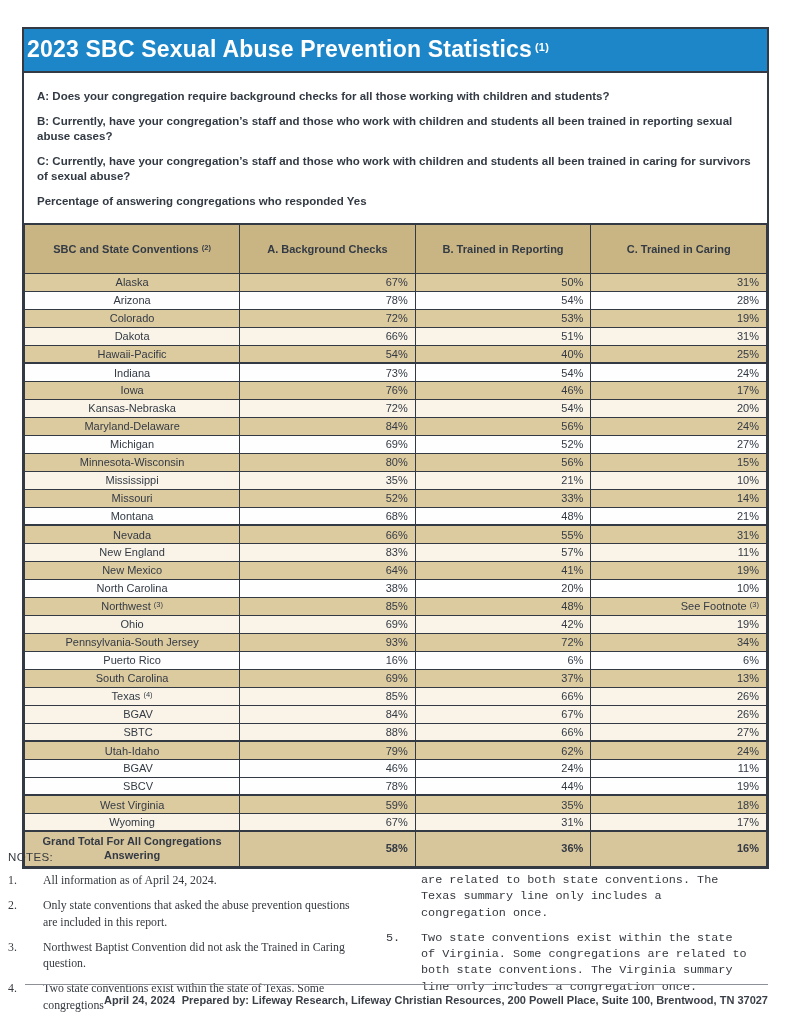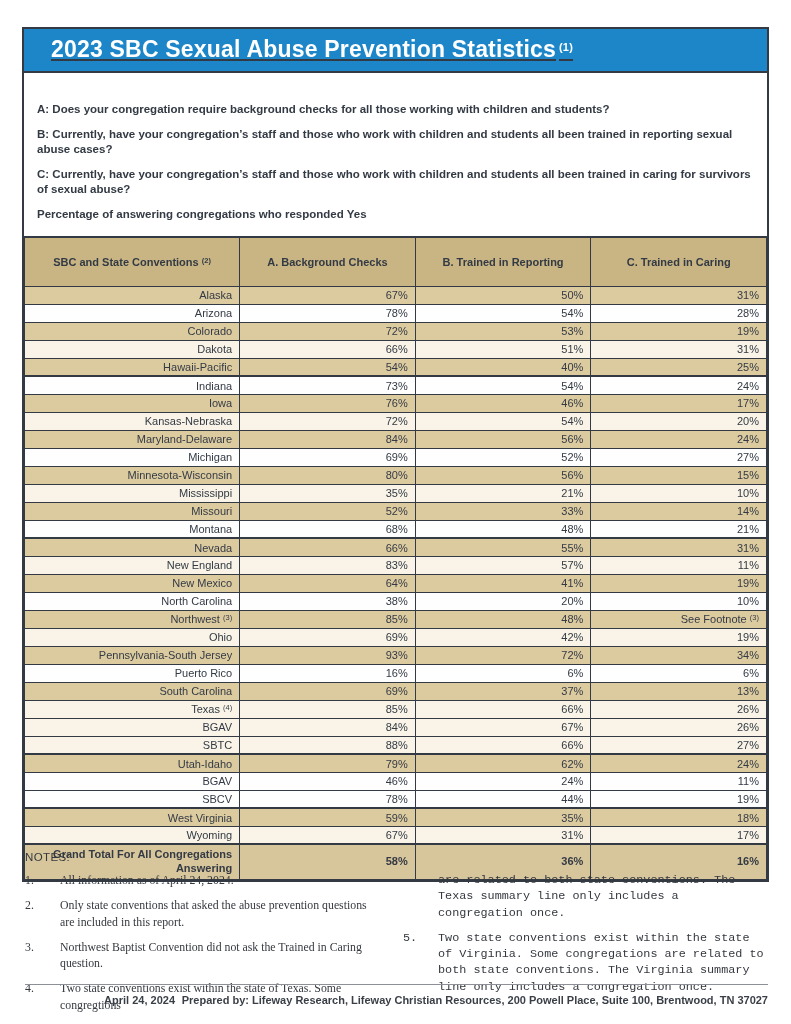--- a/index.html
+++ b/index.html
@@ -5,44 +5,44 @@
   :root{
     --blue:#1d86c8; --ink:#333a44; --header-tan:#c9b584; --row-tan:#ddcba0;
     --row-cream:#f9f4e7; --row-white:#fefefe; --total-bg:#d7c59b; --note-ink:#35393f;
   }
   *{box-sizing:border-box;}
   html,body{margin:0;padding:0;}
   body{width:791px;height:1024px;background:#fff;font-family:"Liberation Sans",sans-serif;color:var(--ink);}
   .page{position:relative;width:791px;height:1024px;overflow:hidden;}
 
   .doc{position:absolute;left:22px;top:27px;width:747px;border:2px solid var(--ink);}
-  .banner{background:var(--blue);border-bottom:2px solid var(--ink);padding:8px 27px 9px;text-decoration:underline;}
+  .banner{background:var(--blue);border-bottom:2px solid var(--ink);padding:8px 3px 9px;}
   .banner h1{margin:0;font-size:23px;line-height:1.1;font-weight:bold;color:#fff;letter-spacing:.2px;}
   .banner sup{font-size:11px;vertical-align:6px;margin-left:3px;}
 
-  .intro{padding:19px 13px 4px;background:#fff;}
+  .intro{padding:6px 13px 4px;background:#fff;}
   .intro p{margin:10px 0;font-size:11.5px;font-weight:bold;line-height:1.3;color:var(--ink);}
 
   table.stats{width:100%;border-collapse:collapse;table-layout:fixed;font-size:11px;}
   table.stats col.c1{width:29%;}
   table.stats col.c2,table.stats col.c3,table.stats col.c4{width:23.67%;}
   table.stats th{background:var(--header-tan);border:1px solid var(--ink);border-top:2px solid var(--ink);
     font-weight:bold;text-align:center;padding:18px 4px;height:19px;color:var(--ink);}
   table.stats td{border:1px solid var(--ink);padding:1px 7px;height:18px;color:var(--ink);}
-  table.stats td.name{text-align:right;}
+  table.stats td.name{text-align:center;}
   table.stats td.val{text-align:right;}
   tr.tan td{background:var(--row-tan);}
   tr.cream td{background:var(--row-cream);}
   tr.white td{background:var(--row-white);}
   tr.total td{background:var(--total-bg);font-weight:bold;border-top:2px solid var(--ink);height:auto;padding:3px 7px;line-height:1.25;}
   tr.indent td.name{padding-left:19px;}
   tr.thick-below td{border-bottom-width:2px;}
   table.stats sup{font-size:7.5px;vertical-align:3px;margin-left:1px;}
 
-  .notes{position:absolute;left:25px;top:851px;width:745px;}
+  .notes{position:absolute;left:8px;top:851px;width:745px;}
   .notes-heading{font-size:11.5px;color:var(--note-ink);letter-spacing:.4px;margin-bottom:9px;}
   .notes-cols{display:flex;gap:26px;}
   .notes-col{font-family:"Liberation Serif",serif;font-size:11.8px;line-height:1.38;color:var(--note-ink);}
   .notes-col.left{width:352px;}
   .notes-col.right{width:362px;font-family:Liberation Mono, monospace;}
   .note-item{display:grid;grid-template-columns:24px 1fr;column-gap:11px;margin-bottom:9px;}
   .note-num{text-align:left;}
 
   .footer{position:absolute;left:0;top:984px;width:791px;text-align:right;}
   .footer-rule{border-top:1px solid #8d9096;margin:0 23px 0 25px;}

